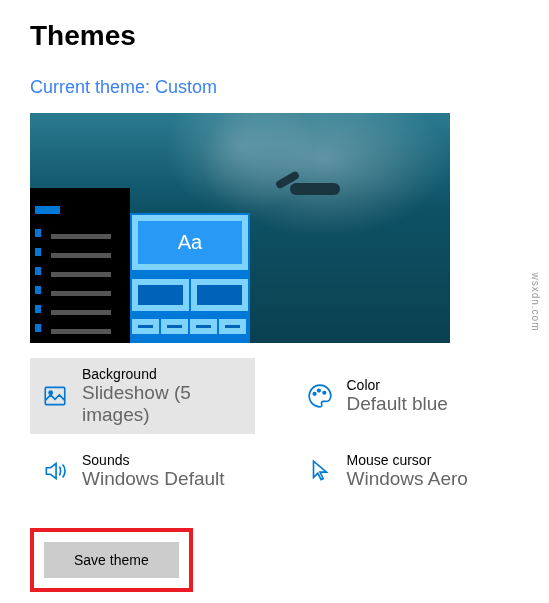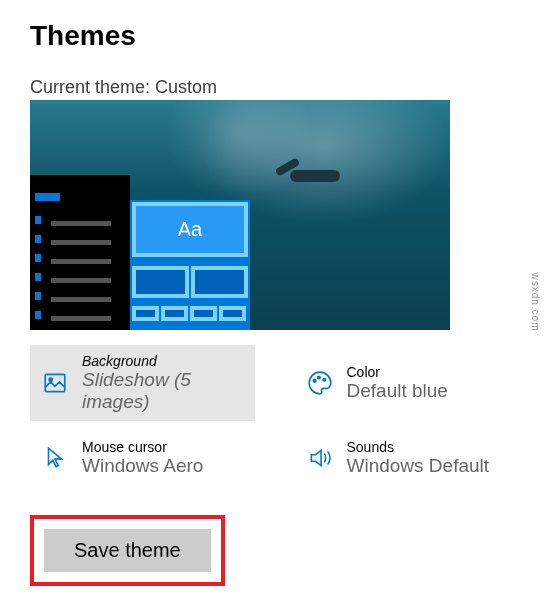--- a/index.html
+++ b/index.html
@@ -17,22 +17,22 @@
     }
     .page-title {
       font-size: 28px;
       font-weight: 700;
       color: #000;
       margin-bottom: 25px;
     }
     .current-theme {
       font-size: 18px;
       font-weight: 400;
-      color: #404040;
-      margin-bottom: 2px;
+      color: #3b82f6;
+      margin-bottom: 15px;
     }
     .preview-box {
       width: 420px;
       height: 230px;
       background: linear-gradient(180deg, #0e5266 0%, #13596d 30%, #187289 60%, #1b7a90 100%);
       position: relative;
       overflow: hidden;
       margin-bottom: 15px;
     }
     .preview-water {
@@ -84,21 +84,21 @@
       width: 120px;
       height: 130px;
       background: #0078d7;
       display: flex;
       flex-wrap: wrap;
       padding: 2px;
       gap: 2px;
     }
     .preview-tile {
       background: #0062b8;
-      border: 4px solid #7dd3fc;
+      border: 6px solid #7dd3fc;
     }
     .preview-tile.big { width: 100%; height: 55px; display: flex; align-items: center; justify-content: center; color: #fff; font-size: 20px; background: #2899f5; }
     .preview-tile.half { width: calc(50% - 1px); height: 32px; }
     .preview-tile.small { width: calc(25% - 2px); height: 15px; }
     .taskbar-items {
       position: absolute;
       left: 5px;
       top: 18px;
       width: 90px;
     }
@@ -124,21 +124,20 @@
     }
     .option-item {
       display: flex;
       align-items: center;
       gap: 12px;
       padding: 8px 10px;
       cursor: pointer;
     }
     .option-item.highlighted {
       background: #e5e5e5;
-      font-style: italic;
     }
     .option-icon {
       width: 30px;
       height: 30px;
       display: flex;
       align-items: center;
       justify-content: center;
       color: #0078d7;
       flex-shrink: 0;
     }
@@ -157,21 +156,21 @@
     .save-theme-highlight {
       border: 4px solid #ec1c24;
       padding: 10px;
       display: inline-block;
       margin-top: 10px;
     }
     .save-theme-btn {
       background: #ccc;
       border: none;
       padding: 10px 30px;
-      font-size: 20px;
+      font-size: 14px;
       font-family: inherit;
       cursor: pointer;
       color: #000;
       text-align: right;
     }
     .watermark {
       position: absolute;
       right: 8px;
       top: 50%;
       transform: translateY(-50%) rotate(0deg);
@@ -265,42 +264,42 @@
     </div>
     <div class="option-text">
       <span class="option-title">Color</span>
       <span class="option-sub">Default blue</span>
     </div>
   </div>
 
   <div class="option-item">
     <div class="option-icon">
       <svg width="26" height="26" viewBox="0 0 24 24" fill="none" stroke="#0078d7" stroke-width="1.5">
-        <path d="M6 3 L6 18 L10 14 L13 20 L15 19 L12 13 L18 13 Z"></path>
-      </svg>
-    </div>
-    <div class="option-text">
-      <span class="option-title">Mouse cursor</span>
-      <span class="option-sub">Windows Aero</span>
-    </div>
-  </div>
-
-  <div class="option-item">
-    <div class="option-icon">
-      <svg width="26" height="26" viewBox="0 0 24 24" fill="none" stroke="#0078d7" stroke-width="1.5">
         <path d="M4 9 L4 15 L8 15 L13 19 L13 5 L8 9 Z" fill="none"></path>
         <path d="M16 8 C17.5 9.5 17.5 14.5 16 16"></path>
         <path d="M19 6 C22 9 22 15 19 18"></path>
       </svg>
     </div>
     <div class="option-text">
       <span class="option-title">Sounds</span>
       <span class="option-sub">Windows Default</span>
     </div>
   </div>
+
+  <div class="option-item">
+    <div class="option-icon">
+      <svg width="26" height="26" viewBox="0 0 24 24" fill="none" stroke="#0078d7" stroke-width="1.5">
+        <path d="M6 3 L6 18 L10 14 L13 20 L15 19 L12 13 L18 13 Z"></path>
+      </svg>
+    </div>
+    <div class="option-text">
+      <span class="option-title">Mouse cursor</span>
+      <span class="option-sub">Windows Aero</span>
+    </div>
+  </div>
 </div>
 
 <div class="save-theme-highlight">
   <button class="save-theme-btn">Save theme</button>
 </div>
 
 <div class="watermark">wsxdn.com</div>
 
 
 

